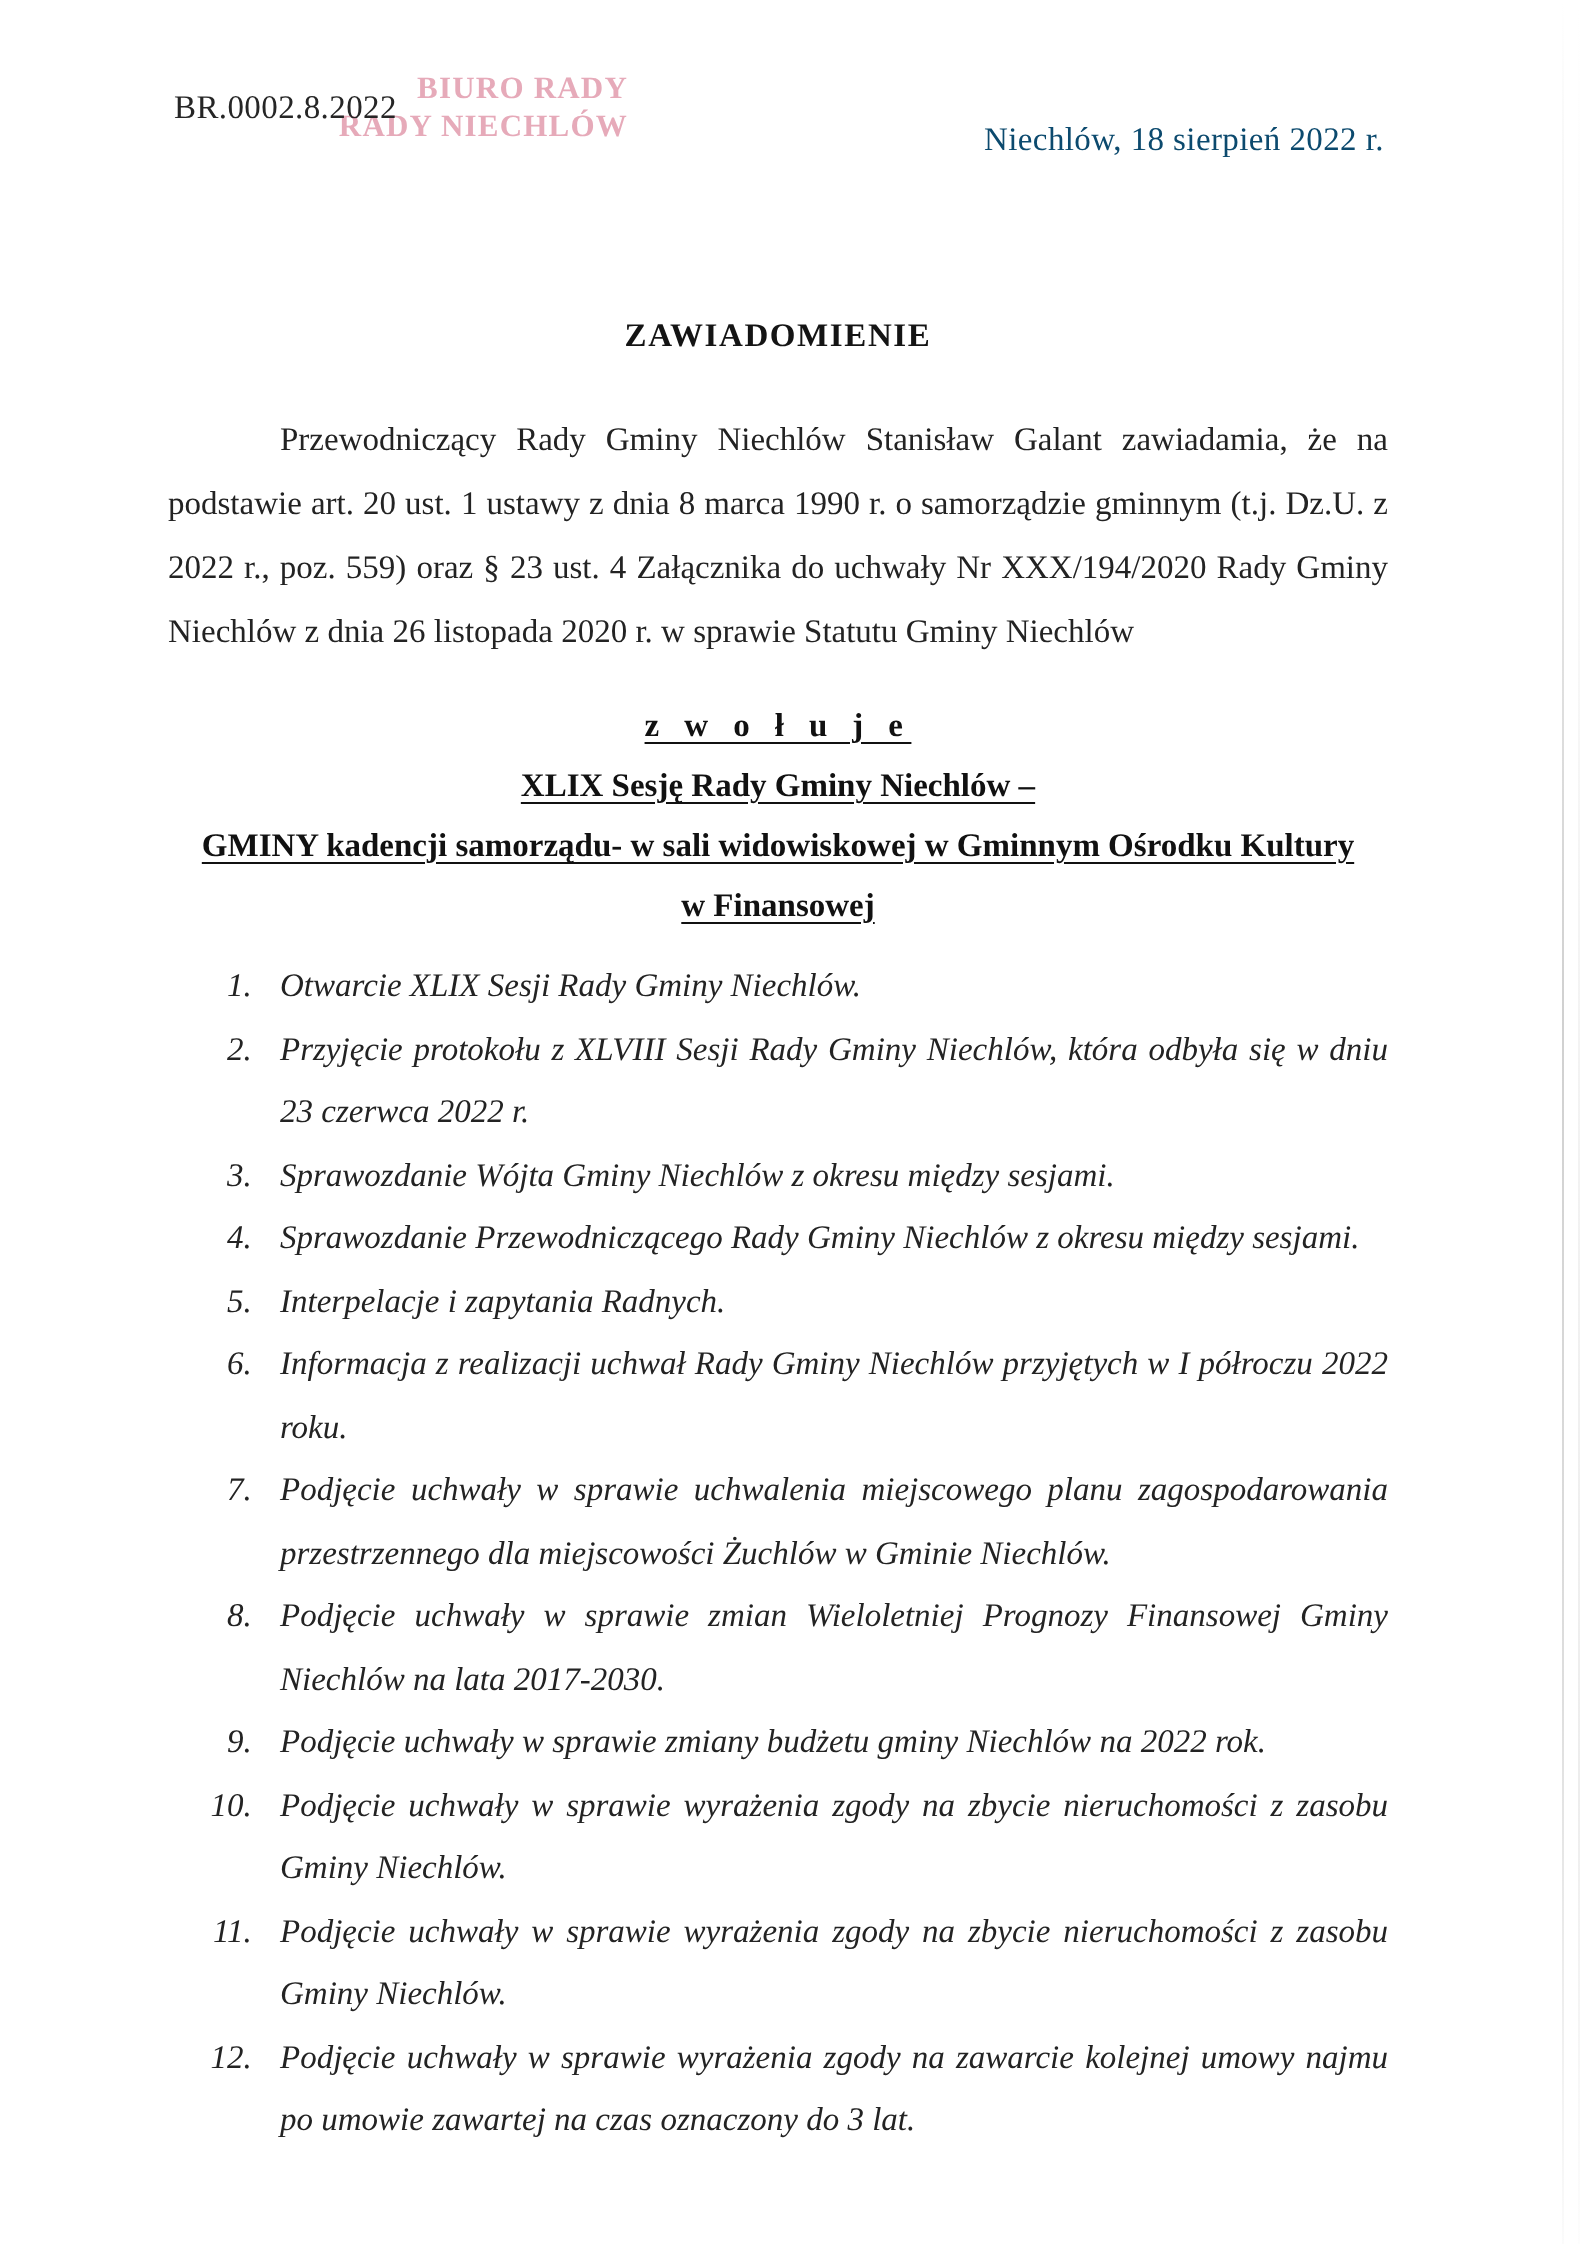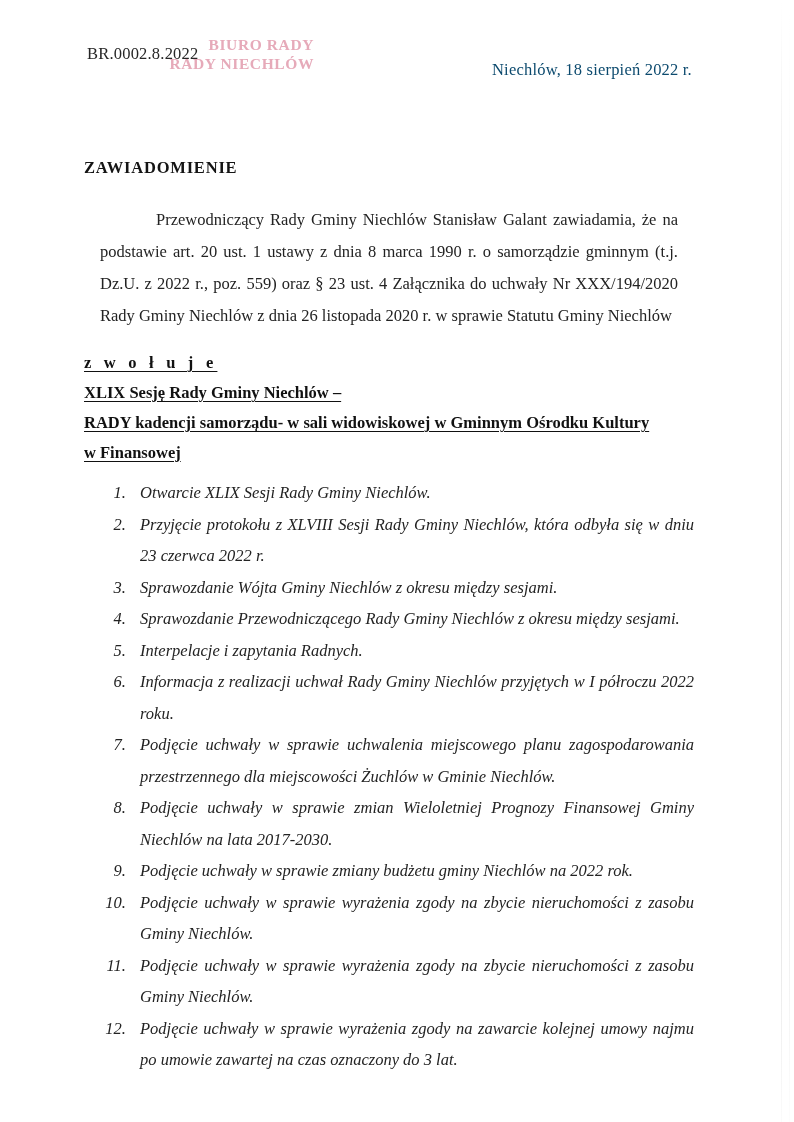--- a/index.html
+++ b/index.html
@@ -94,39 +94,39 @@
   }
 
   
   .content {
     position: absolute;
     left: 84px;
     top: 158px;
     width: 610px;
   }
   .doc-title {
-    text-align: left;
+    text-align: center;
     font-size: 16.5px;
     font-weight: 700;
     letter-spacing: 0.8px;
     margin: 0 0 26px 0;
     color: #141414;
   }
   .para {
     font-size: 16.5px;
     line-height: 32px;
     text-align: justify;
     text-justify: inter-word;
     text-indent: 56px;
-    margin: 16px;
+    margin: 0;
     color: #232323;
   }
   .centerblock {
     margin-top: 16px;
-    text-align: left;
+    text-align: center;
   }
   .cb-line {
     font-size: 16.5px;
     font-weight: 700;
     line-height: 30px;
     color: #111111;
   }
   .cb-line span.u {
     text-decoration: underline;
     text-underline-offset: 2.5px;
@@ -190,21 +190,21 @@
     <p class="para">Przewodniczący Rady Gminy Niechlów Stanisław Galant zawiadamia, że na podstawie art. 20 ust. 1 ustawy z dnia 8 marca 1990 r. o samorządzie gminnym (t.j. Dz.U. z 2022 r., poz. 559) oraz § 23 ust. 4 Załącznika do uchwały Nr XXX/194/2020 Rady Gminy Niechlów z dnia 26 listopada 2020 r. w sprawie Statutu Gminy Niechlów</p>
 
     <div class="centerblock">
       <div class="cb-line cb-zwoluje">
         <span class="u">z w o ł u j e</span>
       </div>
       <div class="cb-line">
         <span class="u">XLIX Sesję Rady Gminy Niechlów –</span>
       </div>
       <div class="cb-line">
-        <span class="u">RADY kadencji samorządu- w sali widowiskowej w Gminnym Ośrodku Kultury</span>
+        <span class="u">GMINY kadencji samorządu- w sali widowiskowej w Gminnym Ośrodku Kultury</span>
       </div>
       <div class="cb-line">
         <span class="u">w Finansowej</span>
       </div>
     </div>
 
 
     <ol class="agenda">
       <li>Otwarcie XLIX Sesji Rady Gminy Niechlów.</li>
       <li>Przyjęcie protokołu z XLVIII Sesji Rady Gminy Niechlów, która odbyła się w dniu 23 czerwca 2022 r.</li>

